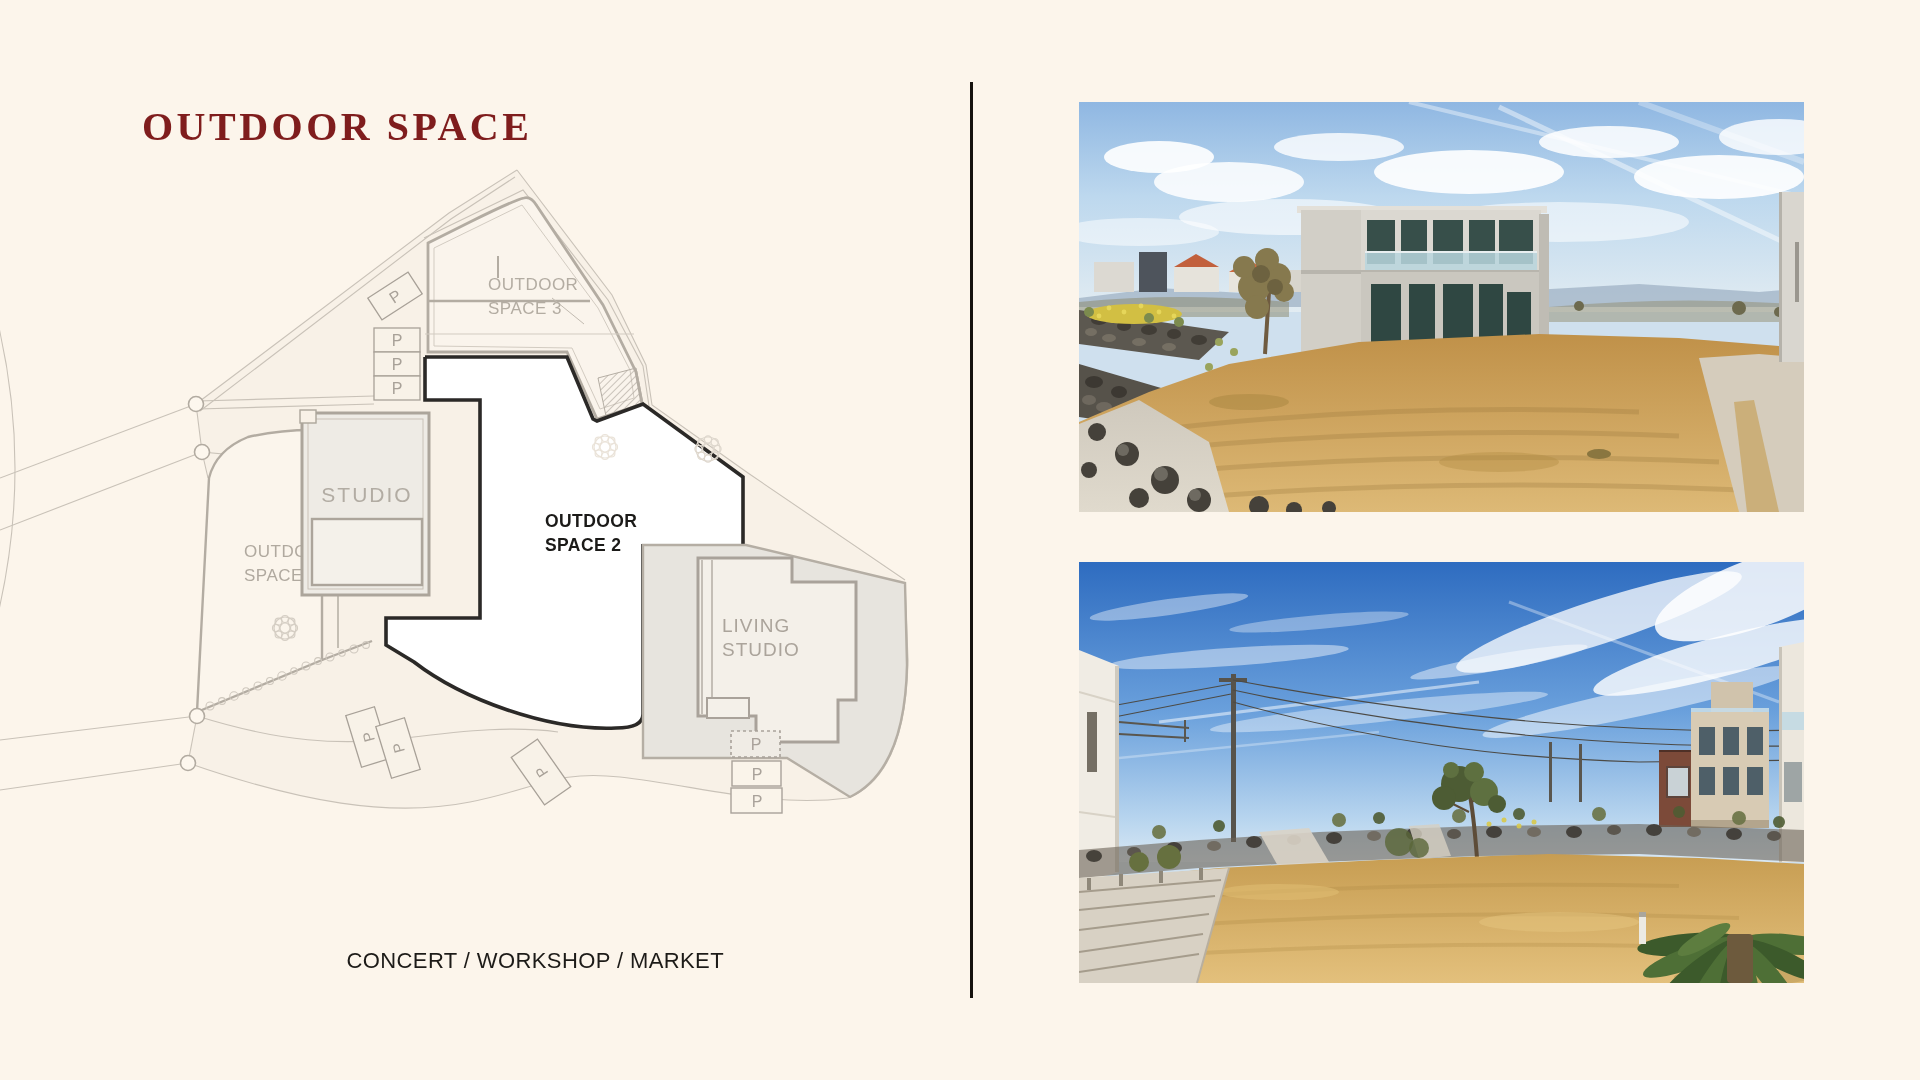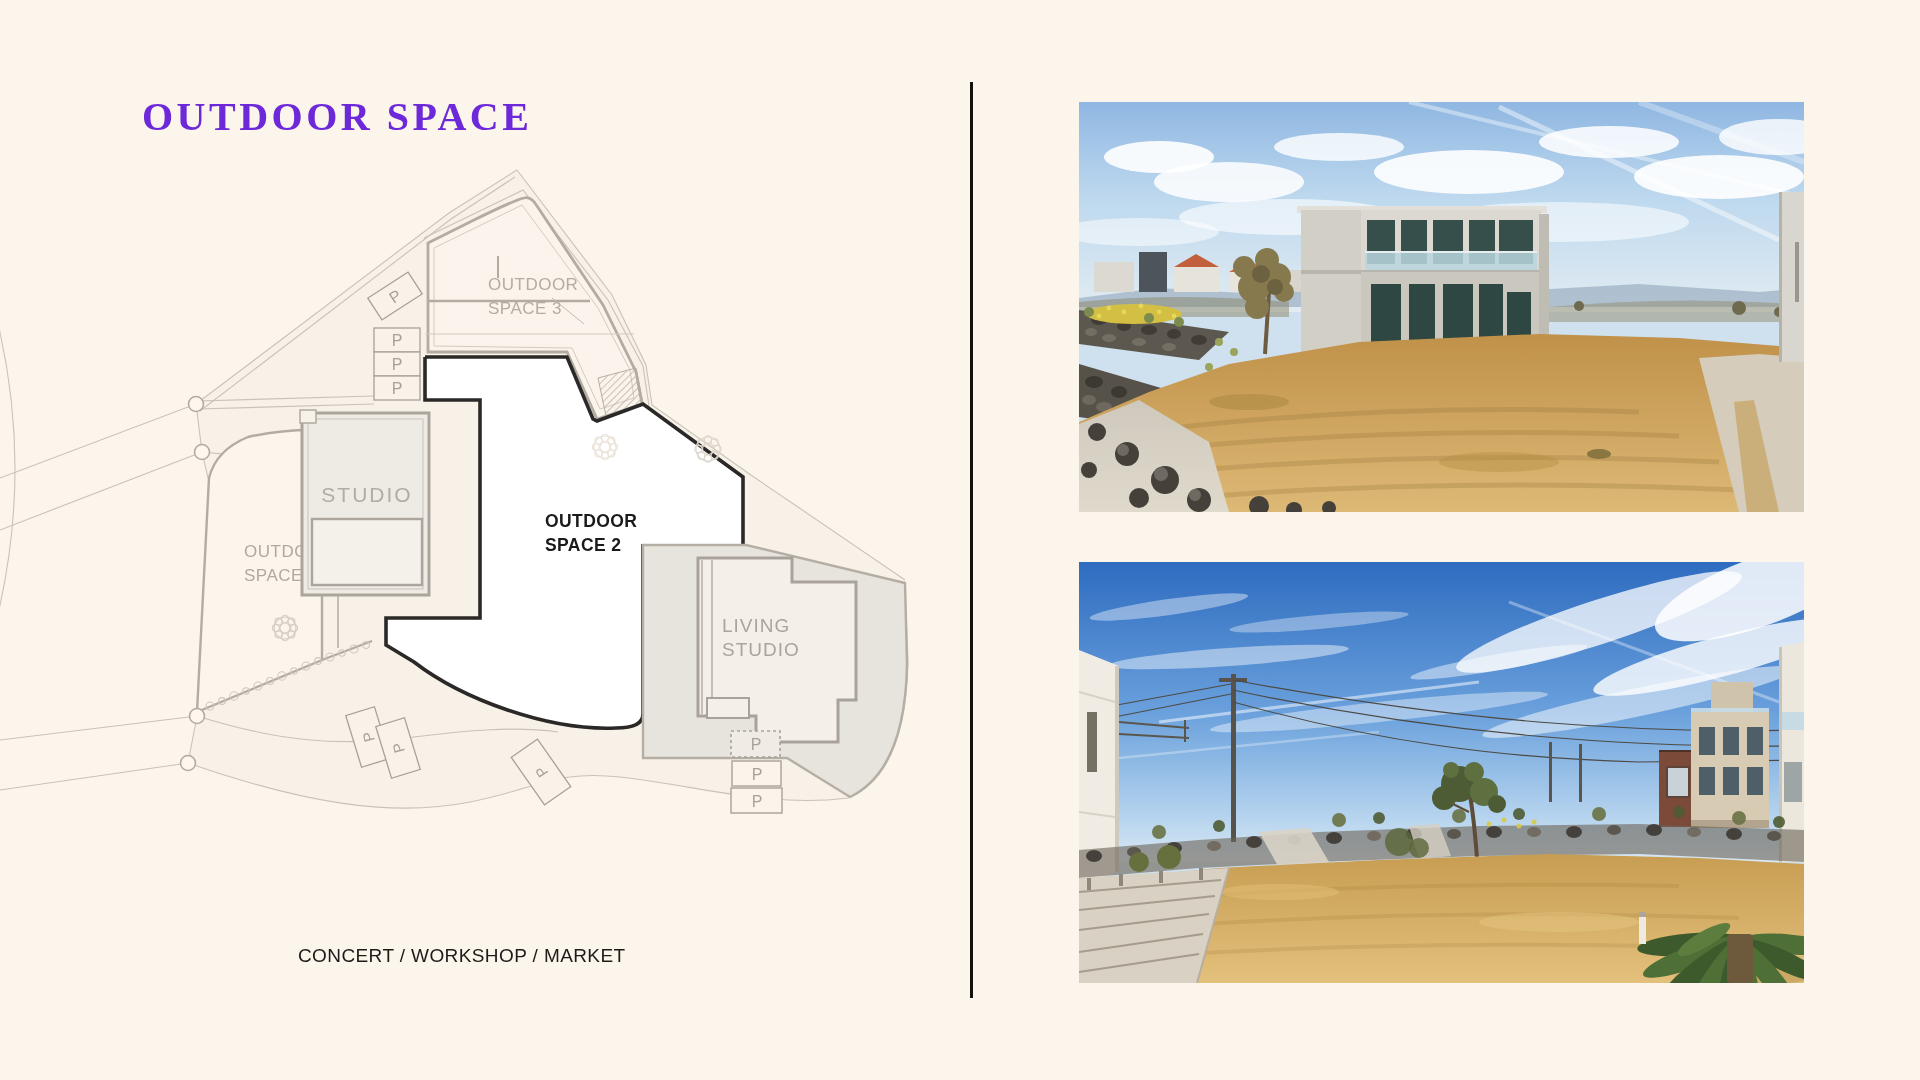--- a/index.html
+++ b/index.html
@@ -2,28 +2,28 @@
 <html><head>
 <meta charset="utf-8">
 <style>
   html,body{margin:0;padding:0;}
   body{
     width:1920px;height:1080px;position:relative;overflow:hidden;
     background:#FCF5EB;
     font-family:"Liberation Sans", sans-serif;
   }
   .page-title{
-    position:absolute;left:142px;top:66px;
+    position:absolute;left:142px;top:76px;
     font-family:"Liberation Serif","DejaVu Serif",serif;
-    font-size:40px;font-weight:600;letter-spacing:3.5px;color:#6d28d9;
+    font-size:40px;font-weight:600;letter-spacing:3.5px;color:#7f1d1d;
   }
   .plan-wrap{position:absolute;left:0;top:150px;width:960px;height:740px;}
   .caption{
-    position:absolute;left:298px;top:926px;width:460px;
-    text-align:left;font-size:19px;color:#1D1B18;letter-spacing:0.4px;
+    position:absolute;left:264px;top:926px;width:460px;
+    text-align:right;font-size:22px;color:#1D1B18;letter-spacing:0.4px;
   }
   .divider{position:absolute;left:970px;top:82px;width:3px;height:916px;background:#15120E;}
   .photo{position:absolute;overflow:hidden;background:#cfe0ee;}
   .photo-top{left:1079px;top:102px;width:725px;height:410px;}
   .photo-bottom{left:1079px;top:562px;width:725px;height:421px;}
   svg{display:block;}
   text{font-family:"Liberation Sans",sans-serif;}
 </style>
 </head>
 <body>

